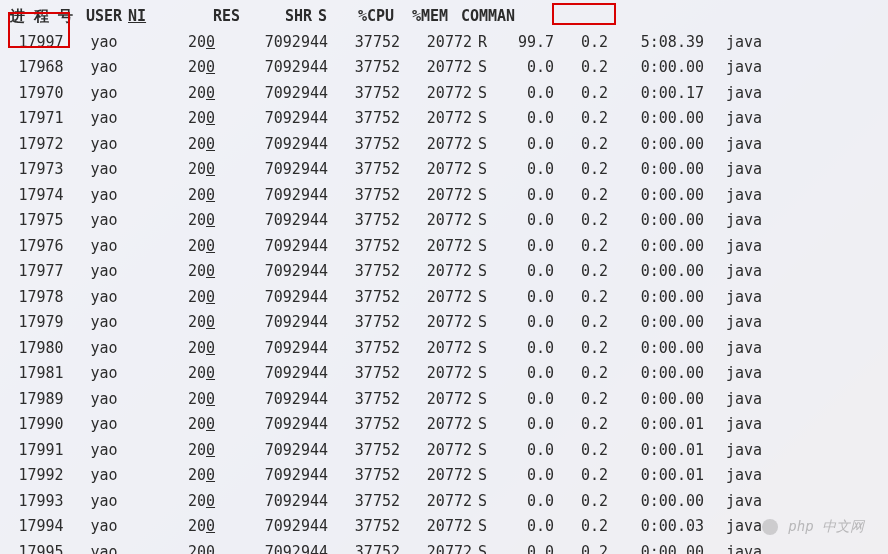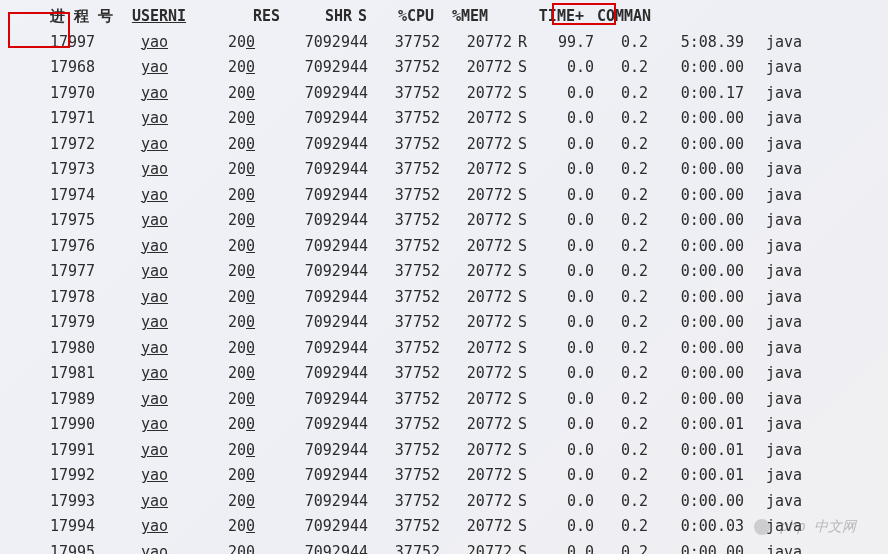--- a/index.html
+++ b/index.html
@@ -19,42 +19,42 @@
       line-height: 1.7;
     }
     .row {
       display: flex;
       white-space: pre;
       font-weight: 500;
     }
     .header-row {
       font-weight: bold;
     }
-    .col-pid { width: 64px; text-align: left; padding-right: 2px; margin-left: 40px; }
-    .col-user { width: 54px; text-align: right; padding-left: 6px; text-decoration: underline; }
+    .col-pid { width: 64px; text-align: center; padding-right: 2px; }
+    .col-user { width: 54px; text-align: center; padding-left: 6px; }
     .col-pr { width: 78px; text-align: right; }
     .col-ni { width: 40px; text-align: left; text-decoration: underline; }
     .col-virt { width: 82px; text-align: right; }
     .col-res { width: 72px; text-align: right; }
     .col-shr { width: 72px; text-align: right; }
     .col-s { width: 20px; text-align: left; padding-left: 6px; }
     .col-cpu { width: 62px; text-align: right; }
     .col-mem { width: 54px; text-align: right; }
     .col-time { width: 96px; text-align: right; }
     .col-cmd { width: 74px; text-align: center; padding-left: 6px; }
     .highlight-box {
       position: absolute;
       border: 2.5px solid #d80000;
       pointer-events: none;
     }
     .hl-pid { top: 12px; left: 8px; width: 62px; height: 36px; }
     .hl-cpu { top: 3px; left: 552px; width: 64px; height: 22px; }
     .watermark {
       position: absolute;
-      right: 32px;
+      right: 24px;
       bottom: 18px;
       color: rgba(100, 100, 100, 0.4);
       font-size: 14px;
       font-style: italic;
     }
     .wm-icon {
       display: inline-block;
       width: 16px;
       height: 16px;
       border-radius: 50%;
@@ -69,21 +69,20 @@
 <div class="terminal">
   <div class="row header-row">
     <span class="col-pid">进 程 号</span>
     <span class="col-user">USER</span>
     <span class="col-ni">NI</span>
     <span class="col-res">RES</span>
     <span class="col-shr">SHR</span>
     <span class="col-s">S</span>
     <span class="col-cpu">%CPU</span>
     <span class="col-mem">%MEM</span>
-    <span class="col-time">TIME+</span>
     <span class="col-cmd">COMMAN</span>
   </div>
   <div id="rows-container">
       <div class="row"><span class="col-pid">17997</span><span class="col-user">yao</span><span class="col-pr">20</span><span class="col-ni">0</span><span class="col-virt">7092944</span><span class="col-res">37752</span><span class="col-shr">20772</span><span class="col-s">R</span><span class="col-cpu">99.7</span><span class="col-mem">0.2</span><span class="col-time">5:08.39</span><span class="col-cmd">java</span></div>
       <div class="row"><span class="col-pid">17968</span><span class="col-user">yao</span><span class="col-pr">20</span><span class="col-ni">0</span><span class="col-virt">7092944</span><span class="col-res">37752</span><span class="col-shr">20772</span><span class="col-s">S</span><span class="col-cpu">0.0</span><span class="col-mem">0.2</span><span class="col-time">0:00.00</span><span class="col-cmd">java</span></div>
       <div class="row"><span class="col-pid">17970</span><span class="col-user">yao</span><span class="col-pr">20</span><span class="col-ni">0</span><span class="col-virt">7092944</span><span class="col-res">37752</span><span class="col-shr">20772</span><span class="col-s">S</span><span class="col-cpu">0.0</span><span class="col-mem">0.2</span><span class="col-time">0:00.17</span><span class="col-cmd">java</span></div>
       <div class="row"><span class="col-pid">17971</span><span class="col-user">yao</span><span class="col-pr">20</span><span class="col-ni">0</span><span class="col-virt">7092944</span><span class="col-res">37752</span><span class="col-shr">20772</span><span class="col-s">S</span><span class="col-cpu">0.0</span><span class="col-mem">0.2</span><span class="col-time">0:00.00</span><span class="col-cmd">java</span></div>
       <div class="row"><span class="col-pid">17972</span><span class="col-user">yao</span><span class="col-pr">20</span><span class="col-ni">0</span><span class="col-virt">7092944</span><span class="col-res">37752</span><span class="col-shr">20772</span><span class="col-s">S</span><span class="col-cpu">0.0</span><span class="col-mem">0.2</span><span class="col-time">0:00.00</span><span class="col-cmd">java</span></div>
       <div class="row"><span class="col-pid">17973</span><span class="col-user">yao</span><span class="col-pr">20</span><span class="col-ni">0</span><span class="col-virt">7092944</span><span class="col-res">37752</span><span class="col-shr">20772</span><span class="col-s">S</span><span class="col-cpu">0.0</span><span class="col-mem">0.2</span><span class="col-time">0:00.00</span><span class="col-cmd">java</span></div>
       <div class="row"><span class="col-pid">17974</span><span class="col-user">yao</span><span class="col-pr">20</span><span class="col-ni">0</span><span class="col-virt">7092944</span><span class="col-res">37752</span><span class="col-shr">20772</span><span class="col-s">S</span><span class="col-cpu">0.0</span><span class="col-mem">0.2</span><span class="col-time">0:00.00</span><span class="col-cmd">java</span></div>

